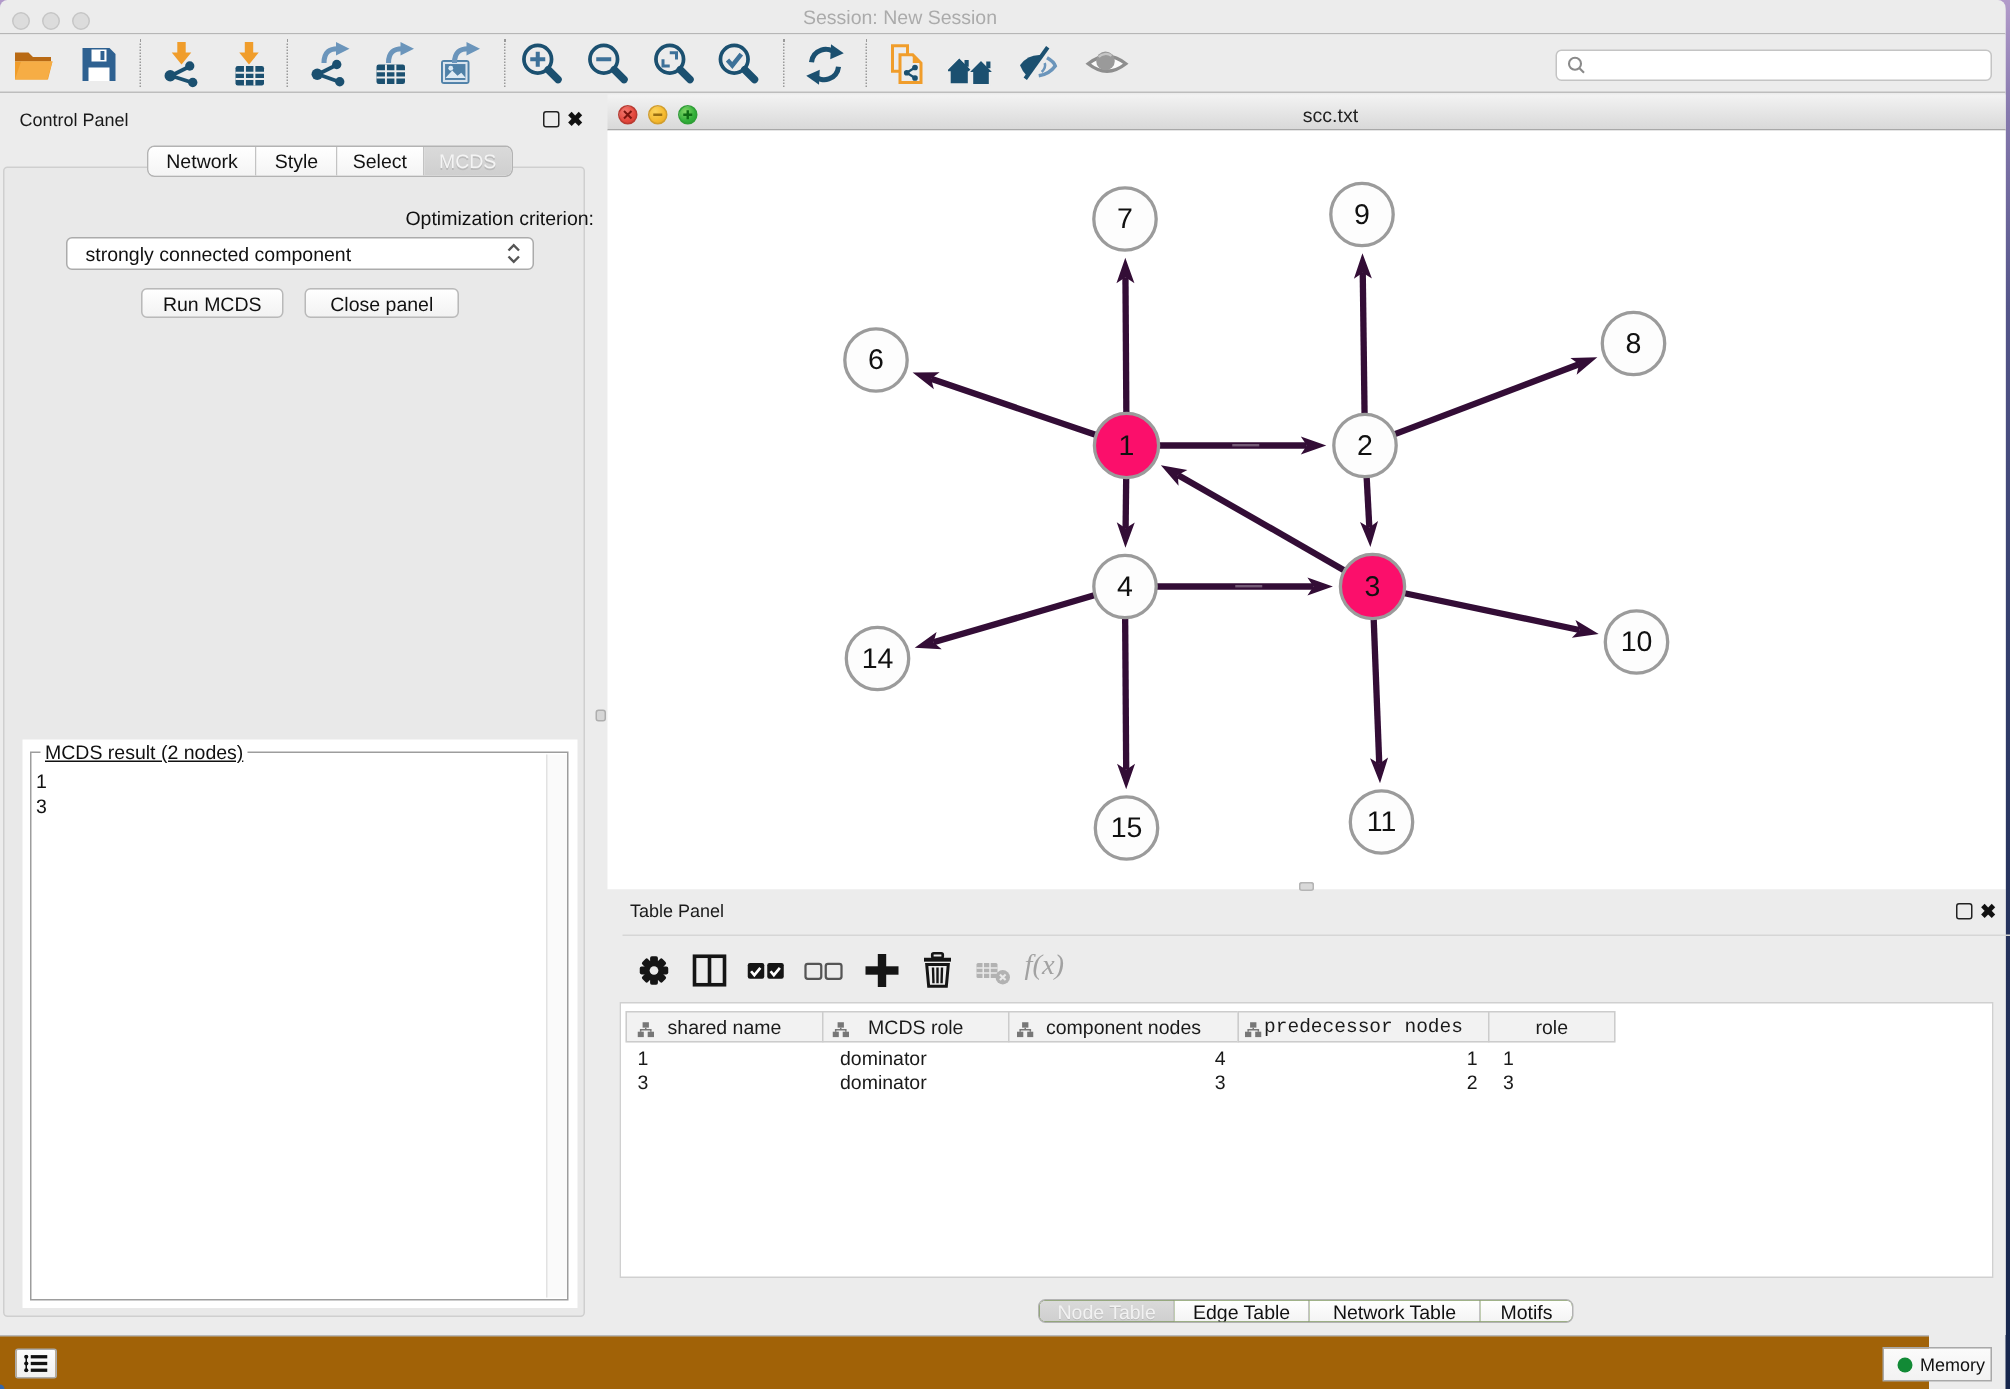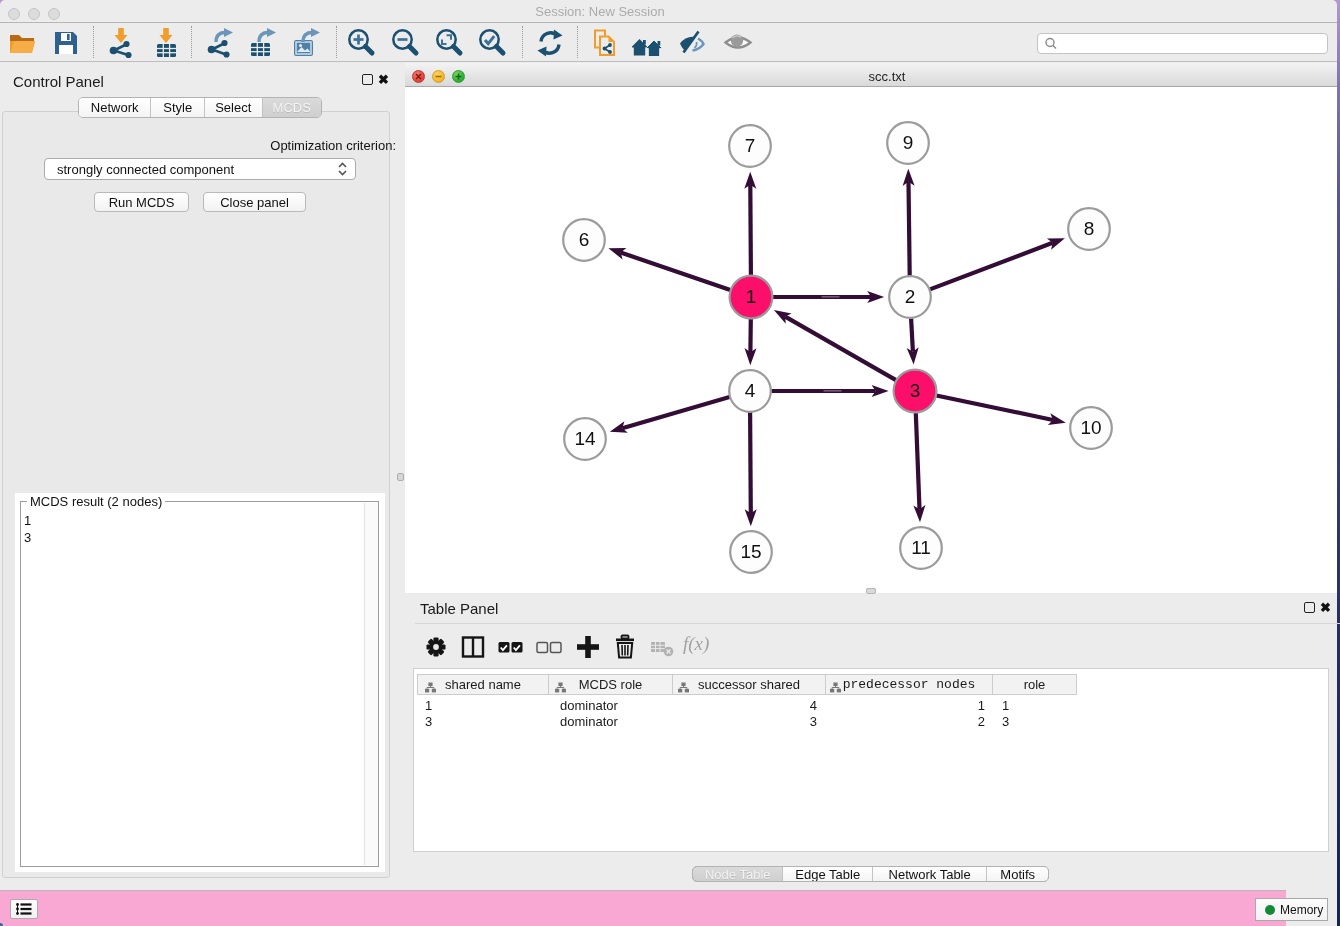--- a/index.html
+++ b/index.html
@@ -8,26 +8,26 @@
  background:linear-gradient(180deg,#b29aca 0%,#8679ae 8%,#55568b 22%,#35406f 45%,#22305a 70%,#15254c 100%);}
 .win{position:absolute;left:0;top:2px;width:1337px;height:924px;background:#ececec;border-radius:5px 5px 0 0;overflow:hidden;}
 .titlebar{position:absolute;left:0;top:0;width:1337px;height:22px;background:#ececec;border-bottom:1px solid #b6b6b6;border-radius:5px 5px 0 0;}
 .tl{position:absolute;top:8px;width:12px;height:12px;border-radius:50%;background:#dcdcdc;border:1px solid #c6c6c6;box-sizing:border-box;}
 .apptitle{position:absolute;top:4px;left:0;width:1200px;text-align:center;font-size:13px;color:#ababab;}
 .toolbar{position:absolute;left:0;top:23px;width:1337px;height:38px;background:#ececec;border-bottom:1px solid #bdbdbd;}
 .sep{position:absolute;top:3px;height:32px;width:0;border-left:1px dotted #9a9a9a;}
 .icon{position:absolute;top:0;}
 .searchbox{position:absolute;left:1037px;top:10px;width:289px;height:19px;background:#fff;border:1px solid #c4c4c4;border-radius:4px;}
 .main{position:absolute;left:0;top:62px;width:1337px;height:828px;background:#ececec;}
-.statusbar{position:absolute;left:0;top:890px;width:1286px;height:36px;background:#f9a8d4;border-top:1px solid #b8b8b8;}
+.statusbar{position:absolute;left:0;top:890px;width:1286px;height:36px;background:#a16207;border-top:1px solid #b8b8b8;}
 
 .cpanel{position:absolute;left:0;top:62px;width:396px;height:828px;background:#ececec;}
-.paneltitle{font-size:15px;color:#1a1a1a;}
+.paneltitle{font-size:12px;color:#1a1a1a;}
 .cp-inner{position:absolute;left:2px;top:49px;width:388px;height:767px;background:#e9e9e9;border:1px solid #cfcfcf;border-radius:3px;box-sizing:border-box;}
-.tabbar{position:absolute;display:flex;height:21px;border:1px solid #b3b3b3;border-radius:5px;overflow:hidden;background:#fff;box-sizing:border-box;}
+.tabbar{position:absolute;display:flex;height:21px;border:1px solid #b3b3b3;border-radius:5px;overflow:hidden;background:#fff;box-sizing:border-box;margin-left:20px;}
 .tabbar .tab{font-size:13px;color:#111;background:linear-gradient(#ffffff,#f4f4f4);display:flex;align-items:center;justify-content:center;border-right:1px solid #c3c3c3;box-sizing:border-box;}
 .tabbar .tab:last-child{border-right:none;}
 .tabbar .tab.sel{background:linear-gradient(#dadada,#cfcfcf);color:#f4f4f4;text-shadow:0 1px 0 #bbb;}
 .btn{position:absolute;background:linear-gradient(#ffffff,#f2f2f2);border:1px solid #b9b9b9;border-radius:4px;font-size:13px;color:#111;display:flex;align-items:center;justify-content:center;box-sizing:border-box;}
 .wbtn{position:absolute;width:11px;height:11px;border:1.5px solid #222;border-radius:2px;box-sizing:border-box;}
 .xbtn{position:absolute;font-size:13px;font-weight:bold;color:#111;line-height:11px;}
 
 .netwin{position:absolute;left:405px;top:63px;width:932px;height:530px;}
 .nettitle{position:absolute;left:0;top:0;width:932px;height:24px;background:linear-gradient(#f3f3f3,#d9d9d9);border-bottom:1px solid #a8a8a8;box-sizing:border-box;}
 .canvas{position:absolute;left:0;top:24px;width:932px;height:506px;background:#ffffff;}
@@ -188,21 +188,21 @@
    <svg width="11" height="14" viewBox="0 0 11 14" style="position:absolute;right:7px;top:3px;">
         <path d="M2 5 L5.5 1.5 L9 5" fill="none" stroke="#555" stroke-width="1.6"></path>
         <path d="M2 9 L5.5 12.5 L9 9" fill="none" stroke="#555" stroke-width="1.6"></path>
       </svg>
  </div>
  <div class="btn" style="left:94px;top:130px;width:95px;height:20px;">Run MCDS</div>
  <div class="btn" style="left:203px;top:130px;width:103px;height:20px;">Close panel</div>
 
  <div style="position:absolute;left:15px;top:431px;width:370px;height:379px;background:#ffffff;"></div>
  <div style="position:absolute;left:20px;top:439px;width:359px;height:366px;border:1px solid #9d9d9d;box-sizing:border-box;"></div>
- <div style="position:absolute;left:27px;top:432px;background:#fff;padding:0 3px;font-size:13px;color:#111;">MCDS result (2 nodes)</div>
+ <div style="position:absolute;left:27px;top:432px;background:#fff;padding:0 3px;font-size:13px;color:#111;text-decoration:underline;">MCDS result (2 nodes)</div>
  <div style="position:absolute;left:24px;top:450px;font-size:13px;color:#111;line-height:17px;">1<br>3</div>
  <div style="position:absolute;left:364px;top:441px;width:13px;height:362px;background:#fafafa;border-left:1px solid #e2e2e2;"></div>
 </div>
 
 <div style="position:absolute;left:397px;top:473px;width:7px;height:8px;background:#d6d6d6;border:1px solid #aeaeae;border-radius:2px;box-sizing:border-box;"></div>
 
 <div class="netwin">
  <div class="nettitle">
   <div class="light" style="left:7px;top:7px;background:radial-gradient(circle at 35% 30%,#f27a71,#e4473c 60%,#c93a30);border:1px solid #b93a31;">
         <svg width="11" height="11" viewBox="0 0 11 11" style="position:absolute;left:0;top:0">
@@ -340,21 +340,21 @@
 
  <div style="position:absolute;left:8px;top:75px;width:916px;height:184px;background:#ffffff;border:1px solid #d0d0d0;box-sizing:border-box;"></div>
 
  <div class="thead" style="left:12px;top:81px;width:132px;height:21px;">
       <span>shared name</span>
     </div>
  <div class="thead" style="left:143px;top:81px;width:125px;height:21px;">
       <span>MCDS role</span>
     </div>
  <div class="thead" style="left:267px;top:81px;width:154px;height:21px;">
-      <span>successor shared</span>
+      <span>component nodes</span>
     </div>
  <div class="thead" style="left:420px;top:81px;width:168px;height:21px;font-family:Liberation Mono, monospace;">
       <span>predecessor nodes</span>
     </div>
  <div class="thead" style="left:587px;top:81px;width:85px;height:21px;">
       <span>role</span>
     </div>
 <span style="position:absolute;left:20px;top:86px"><svg width="11" height="11" viewBox="0 0 11 11">
         <g fill="#777">
           <rect x="3.4" y="0.5" width="4.2" height="3.6"></rect>

